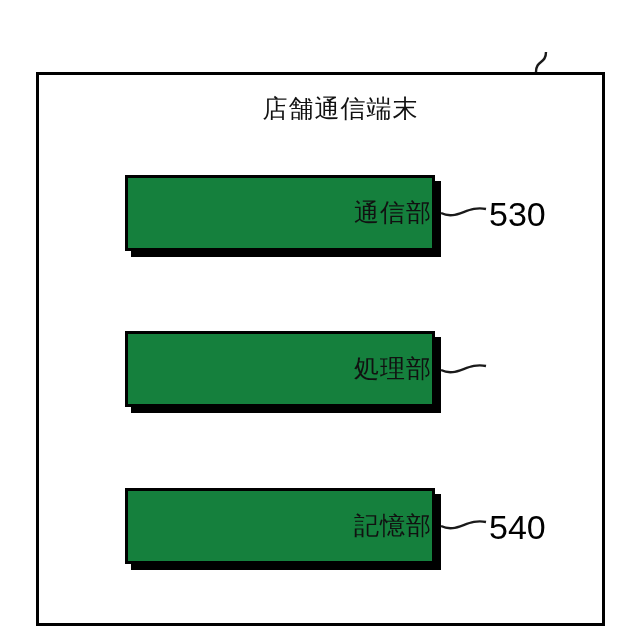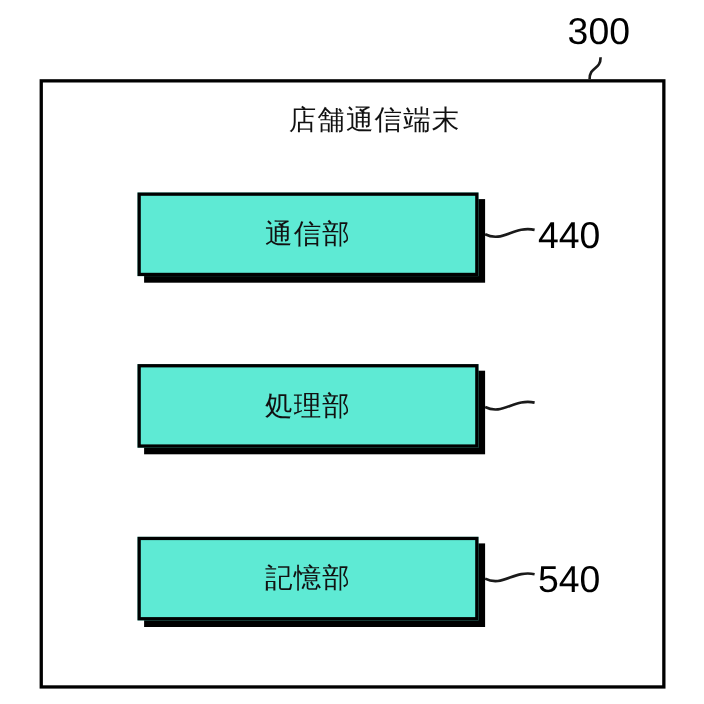--- a/index.html
+++ b/index.html
@@ -47,25 +47,25 @@
     padding-left: 20px;
   }
   
   .block {
     position: absolute;
     left: 125px;
     width: 310px;
     height: 76px;
     box-sizing: border-box;
     border: 3px solid #000000;
-    background: #5eead4;
+    background: #15803d;
     box-shadow: 6px 6px 0 0 #000000;
     display: flex;
     align-items: center;
-    justify-content: center;
+    justify-content: flex-end;
   }
   .block-1 { top: 175px; }
   .block-2 { top: 331px; }
   .block-3 { top: 488px; }
   .block-label {
     font-size: 25px;
     line-height: 30px;
     letter-spacing: 1px;
     font-family: "DejaVu Sans", "Liberation Sans", sans-serif;
     color: #111111;
@@ -121,17 +121,16 @@
 
     <path d="M 546 52 C 546 64, 536 60, 536 72" fill="none" stroke="#1a1a1a" stroke-width="2.4"></path>
 
     <path d="M 441 213 C 457 221, 467 205, 486 209" fill="none" stroke="#1a1a1a" stroke-width="2.4"></path>
 
     <path d="M 441 370 C 457 378, 467 362, 486 366" fill="none" stroke="#1a1a1a" stroke-width="2.4"></path>
 
     <path d="M 441 526 C 457 534, 467 518, 486 522" fill="none" stroke="#1a1a1a" stroke-width="2.4"></path>
   </svg>
 
-  <div class="ref-num ref-300">300</div>
-  <div class="ref-num ref-310">440</div>
+  <div class="ref-num ref-310">530</div>
   <div class="ref-num ref-330">540</div>
 
 </div>
 
 </body></html>

